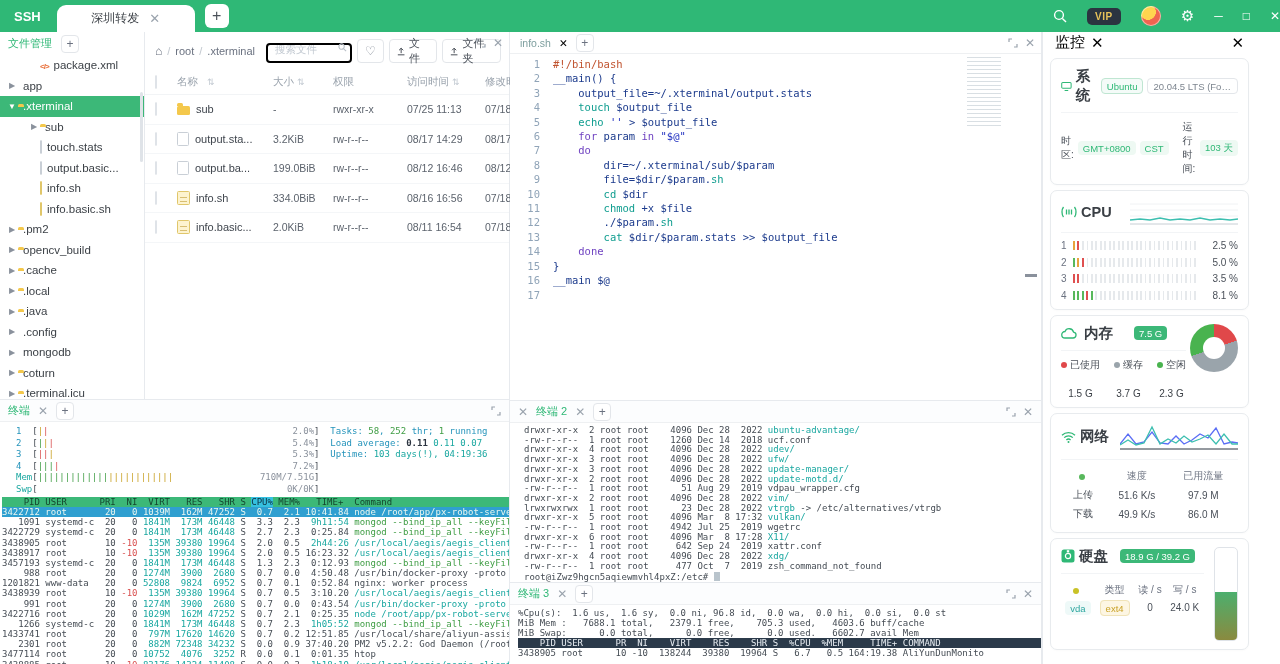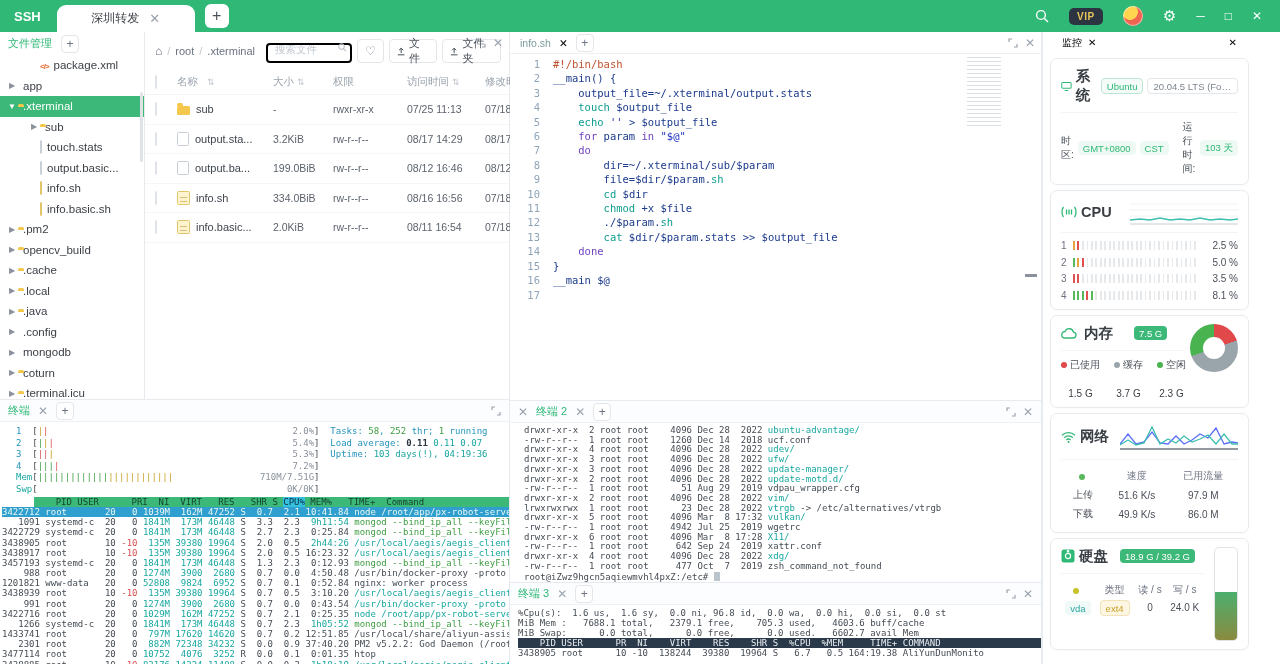--- a/index.html
+++ b/index.html
@@ -5,21 +5,21 @@
   html,body{margin:0;padding:0;width:1280px;height:664px;overflow:hidden;background:#fff;
     font-family:"Liberation Sans",sans-serif;-webkit-font-smoothing:antialiased;}
   
   .topbar{position:absolute;left:0;top:0;width:1280px;height:32px;background:#2fb876;display:flex;align-items:center;}
   .ssh{color:#fff;font-weight:bold;font-size:13px;margin:0 16px 0 14px;}
   .tab-active{align-self:flex-end;height:27px;width:138px;background:#fff;border-radius:9px 9px 0 0;
     display:flex;align-items:center;justify-content:center;gap:10px;font-size:12px;color:#3a3f45;}
   .tab-x{color:#9aa3ad;font-size:13px;line-height:1;}
   .newtab{width:24px;height:24px;background:#fff;border-radius:6px;margin-left:10px;display:flex;
     align-items:center;justify-content:center;color:#4a5059;font-size:16px;}
-  .top-icons{margin-left:auto;display:flex;align-items:center;gap:20px;padding-right:18px;color:#fff;}
+  .top-icons{margin-left:auto;display:flex;align-items:center;gap:20px;color:#fff;}
   .vip{background:#2b3440;color:#e8c35a;font-weight:bold;font-size:10px;padding:3px 8px;border-radius:5px;letter-spacing:.5px;}
   .avatar{width:20px;height:20px;border-radius:50%;background:radial-gradient(circle at 35% 30%,#ffd54f 0 40%,#ef6450 42% 100%);
     box-shadow:inset 0 0 0 1px rgba(255,255,255,.5);}
   .winbtn{font-size:12px;color:#fff;}
   .gear{font-size:15px;}
   
   .panel{position:absolute;background:#fff;box-sizing:border-box;}
   .corner{position:absolute;top:5px;right:6px;display:flex;gap:7px;align-items:center;color:#9aa3ad;font-size:12px;line-height:1;}
   .bar{height:22px;border-bottom:1px solid #eef0f2;background:#fcfdfe;display:flex;align-items:center;gap:8px;
     padding:0 8px;font-size:11px;box-sizing:border-box;}
@@ -81,21 +81,21 @@
   .gut{width:30px;text-align:right;padding-right:13px;color:#90a4b8;flex:none;}
   .tk-k{color:#6f42c1;}
   .tk-c{color:#0f9d8f;}
   .tk-s{color:#2030c0;}
   .tk-r{color:#c0532f;}
   .minimap{position:absolute;right:40px;top:3px;width:34px;height:72px;opacity:.55;
     background:repeating-linear-gradient(#b9c4cc 0 1px,#0000 1px 4px);}
   .ed-dash{position:absolute;right:4px;top:220px;width:12px;height:3px;background:#8a919c;}
   
   .monitor{left:1042px;top:32px;width:214px;height:632px;border-left:1px solid #e7eaee;overflow:hidden;}
-  .mon-bar{height:21px;display:flex;align-items:center;gap:6px;padding:0 19px;font-size:10px;}
+  .mon-bar{height:21px;display:flex;align-items:center;gap:6px;padding:0 12px;font-size:15px;}
   .mon-bar .mx{margin-left:auto;}
   .card{margin:5px 7px;border:1px solid #e8ebee;border-radius:7px;padding:8px 10px;box-shadow:0 1px 2px rgba(0,0,0,.02);}
   .card-title{display:flex;align-items:center;gap:4px;}
   .ct{font-size:14.5px;font-weight:bold;color:#3a3f45;}
   .bdg{font-size:9.5px;border-radius:4px;padding:1.5px 5px;white-space:nowrap;}
   .bdg-og{border:1px solid #bfe6d2;color:#2fb876;background:#f4fbf8;}
   .bdg-gy{border:1px solid #e3e6ea;color:#7d858f;background:#fff;max-width:96px;overflow:hidden;text-overflow:ellipsis;}
   .bdg-gn{background:#3cb878;color:#fff;}
   .bdg-lt{background:#eef9f3;color:#2fb876;}
   .bdg-yl{background:#fdf6e3;color:#c9a227;border:1px solid #f0e3b8;}
@@ -130,21 +130,21 @@
   .tk-green{color:#3f9d44;}
   .tk-cyan{color:#2594bb;}
   .tk-red{color:#d94f4f;}
   .tk-yellow{color:#c9a227;}
   .tk-gray{color:#8a919c;}
   .tk-bold{color:#2b3440;font-weight:bold;}
   .tk-cpuhl{background:#35c0e0;color:#0c3040;}
   .term1{left:0;top:399px;width:510px;height:264px;border-top:1px solid #e7eaee;border-right:1px solid #e7eaee;}
   .t1-meters{padding:4px 0 2px 16px;font-size:9px;line-height:11.5px;}
   .t1-proc{font-size:9px;line-height:10.15px;padding-left:2px;}
-  .hrow-head{background:#3cb878;color:#14452e;margin-left:32px;}
+  .hrow-head{background:#3cb878;color:#14452e;}
   .hrow-sel{background:#2f9fd0;}
   .hrow-sel span{color:#eaf7f0 !important;}
   .term2{left:510px;top:400px;width:532px;height:182px;border-top:1px solid #e7eaee;border-right:1px solid #e7eaee;}
   .t2-body{padding:3px 0 0 14px;font-size:9px;line-height:9.7px;}
   .cursor{display:inline-block;width:6px;height:9px;background:#b9c4cc;vertical-align:-1px;}
   .term3{left:510px;top:582px;width:532px;height:82px;border-top:1px solid #e7eaee;border-right:1px solid #e7eaee;}
   .t3-body{padding:3px 0 0 8px;font-size:9px;line-height:10px;}
   .t3-head{background:#2b3a4a;color:#e8edf2;}
   svg{display:block;}
 </style>

